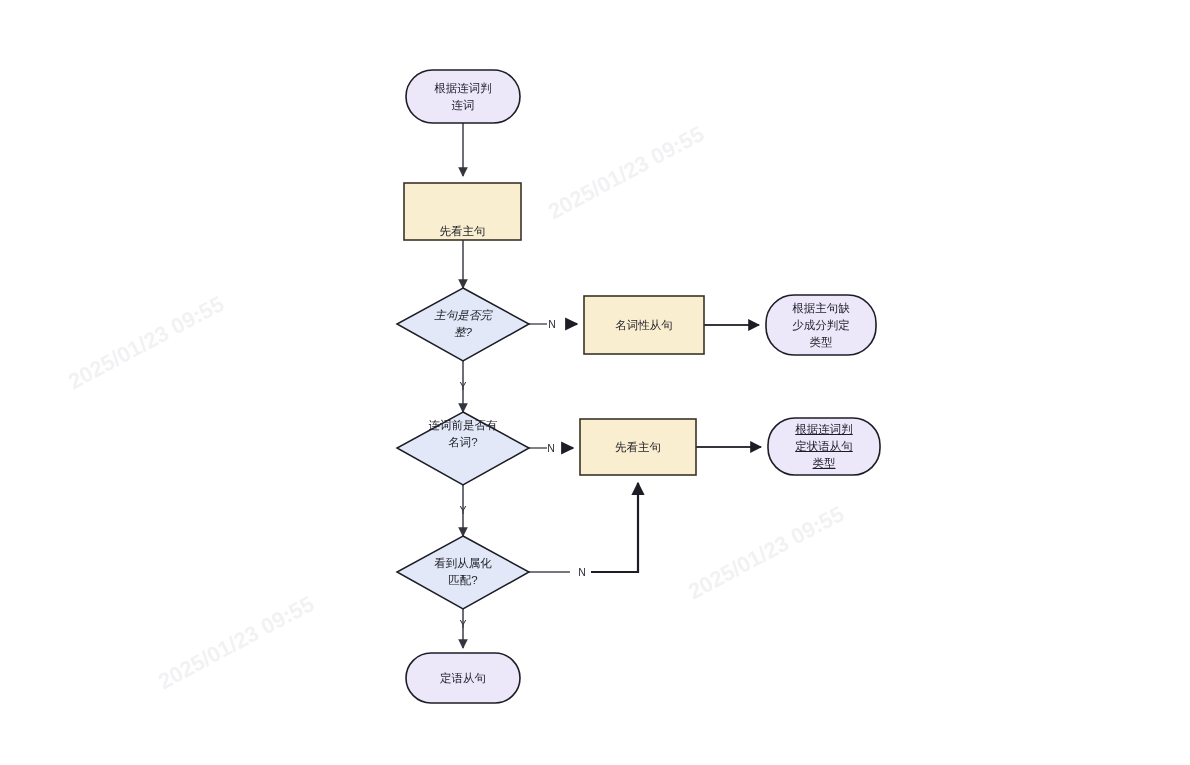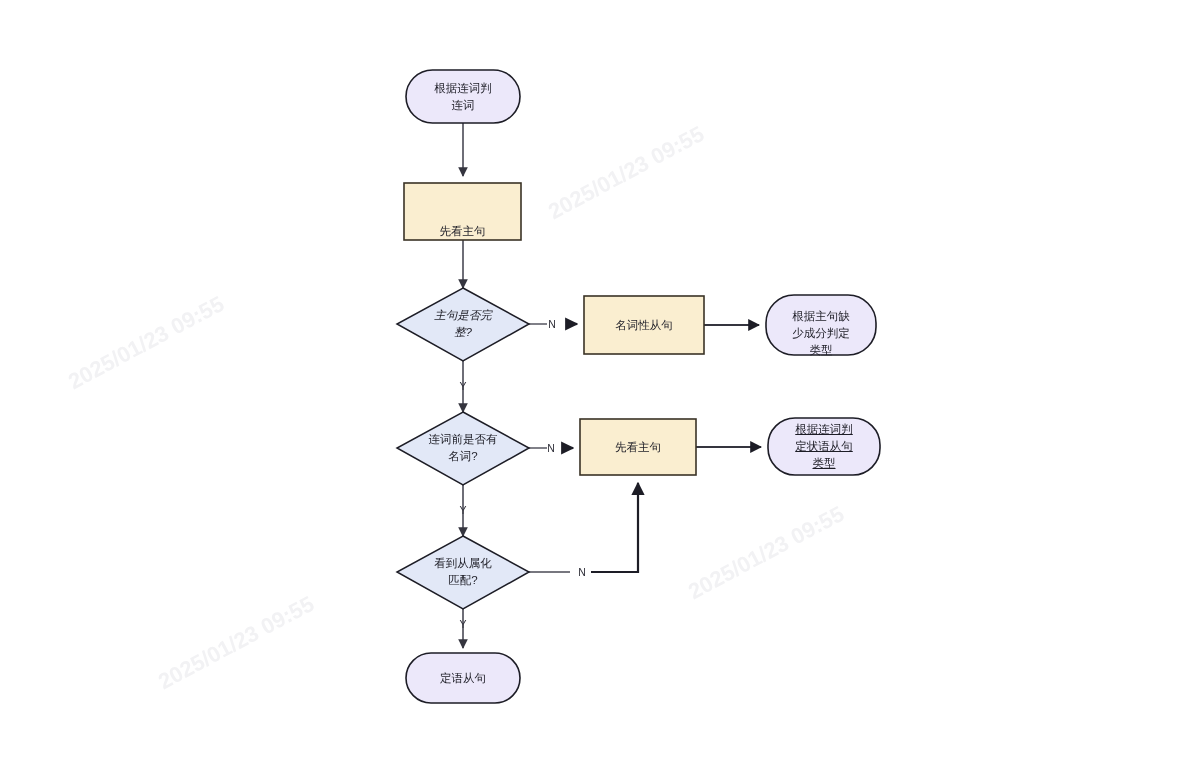--- a/index.html
+++ b/index.html
@@ -148,25 +148,25 @@
 <div class="node-label" style="left:406px; top:70px; width:114px; height:53px;">根据连词判
 连词</div>
 
 <div class="node-label" style="left:404px; top:183px; width:117px; height:57px;margin-top:20px;">先看主句</div>
 
 <div class="node-label" style="left:403px; top:298px; width:120px; height:52px;font-style:italic;">主句是否完
 整?</div>
 
 <div class="node-label" style="left:584px; top:296px; width:120px; height:58px;">名词性从句</div>
 
-<div class="node-label" style="left:766px; top:295px; width:110px; height:60px;margin-top:8px;">根据主句缺
+<div class="node-label" style="left:766px; top:295px; width:110px; height:60px;">根据主句缺
 少成分判定
 类型</div>
 
-<div class="node-label" style="left:398px; top:422px; width:130px; height:52px;">连词前是否有
+<div class="node-label" style="left:398px; top:408px; width:130px; height:52px;">连词前是否有
 名词?</div>
 
 <div class="node-label" style="left:580px; top:419px; width:116px; height:56px;">先看主句</div>
 
 <div class="node-label" style="left:768px; top:418px; width:112px; height:57px;text-decoration:underline;">根据连词判
 定状语从句
 类型</div>
 
 <div class="node-label" style="left:398px; top:546px; width:130px; height:52px;">看到从属化
 匹配?</div>

